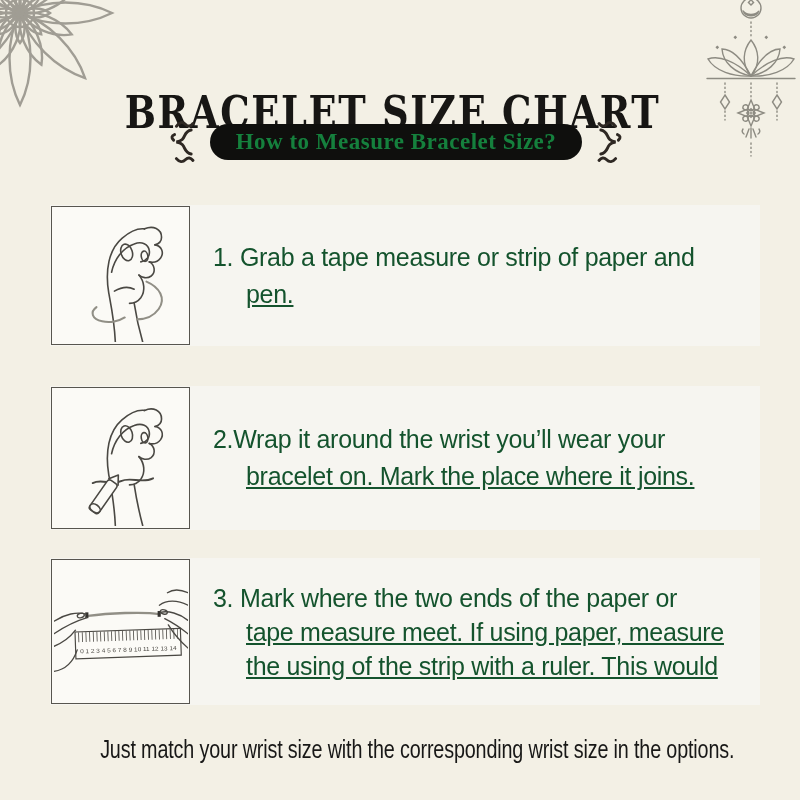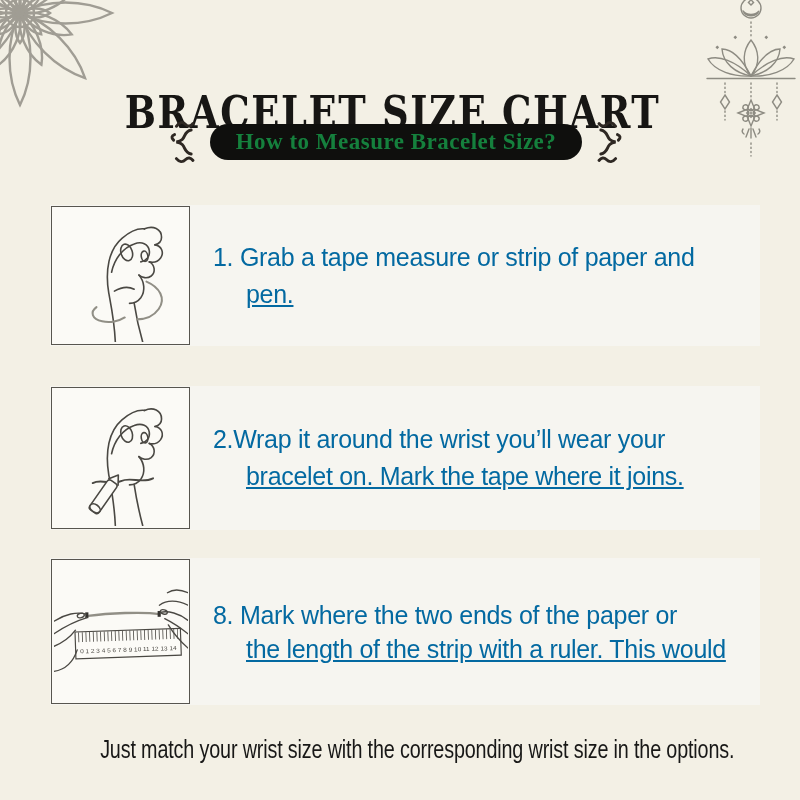--- a/index.html
+++ b/index.html
@@ -50,21 +50,21 @@
     box-sizing:border-box;
     border:1.3px solid #57554f;
     background:#fbfaf6;
     display:flex;align-items:center;justify-content:center;
     overflow:hidden;
   }
   .step-text{
     flex:1 1 auto;
     display:flex;flex-direction:column;justify-content:center;
     padding-left:22px;padding-right:4px;
-    font-size:25px;letter-spacing:-0.3px;color:#0369a1;
+    font-size:25px;letter-spacing:-0.3px;color:#14532d;
   }
   .step-line{line-height:37px;white-space:nowrap;}
   .step-3 .step-line{line-height:34px;}
   .step-line.cont{padding-left:33px;text-decoration:underline;}
   
   .footer-note{
     position:absolute;top:734px;left:0;width:800px;
     text-align:left;white-space:nowrap;
   }
   .footer-note .squeeze{
@@ -220,21 +220,21 @@
         </g>
         <g transform="rotate(35 62 96)" stroke="#4a4843" stroke-width="1.7" fill="#fbfaf6" stroke-linecap="round" stroke-linejoin="round">
           <path d="M56,96 L62,87 L68,96"></path>
           <rect x="56" y="96" width="12" height="38" rx="3"></rect>
           <ellipse cx="62" cy="130" rx="6" ry="4"></ellipse>
         </g>
       </svg>
     </div>
     <div class="step-text">
         <div class="step-line">2.Wrap it around the wrist you’ll wear your</div>
-        <div class="step-line cont">bracelet on. Mark the tape where it joins.</div>
+        <div class="step-line cont">bracelet on. Mark the place where it joins.</div>
       </div>
   </section>
 
   <section class="step step-3">
     <div class="illus-box">
       <svg width="134" height="134" viewBox="0 0 150 140">
         <g stroke="#918f86" stroke-width="2.6" fill="none" stroke-linecap="round">
           <path d="M38,52 C60,49 100,47 118,50"></path>
         </g>
         <g fill="#33312e" stroke="none">
@@ -255,20 +255,21 @@
           <path d="M150,40 C138,34 126,34 118,40"></path>
           <path d="M150,57 C140,49 128,46 119,48"></path>
           <ellipse cx="123" cy="47.5" rx="4" ry="2.4" transform="rotate(14 123 47.5)"></ellipse>
           <path d="M150,72 C140,64 132,59 124,55"></path>
           <path d="M150,26 C141,22 133,22 127,26"></path>
           <path d="M150,88 C142,81 134,72 128,62"></path>
         </g>
       </svg>
     </div>
     <div class="step-text">
-        <div class="step-line">8. Mark where the two ends of the paper or</div>
-        <div class="step-line cont">the length of the strip with a ruler. This would</div>
+        <div class="step-line">3. Mark where the two ends of the paper or</div>
+        <div class="step-line cont">tape measure meet. If using paper, measure</div>
+        <div class="step-line cont">the using of the strip with a ruler. This would</div>
       </div>
   </section>
 
   <div class="footer-note"><span class="squeeze">Just match your wrist size with the corresponding wrist size in the options.</span></div>
 
 </div>
 
 </body></html>

